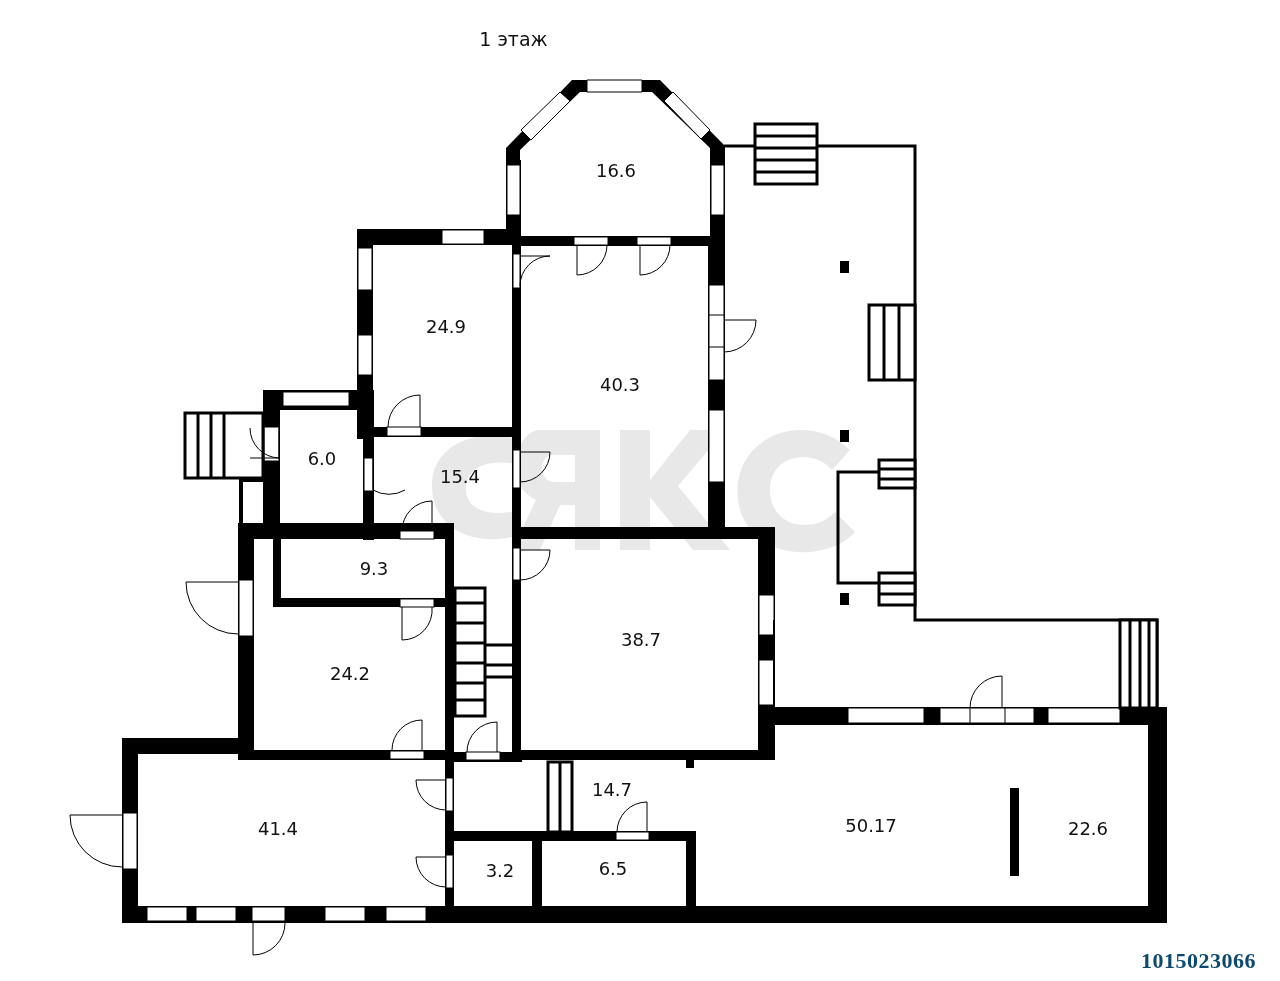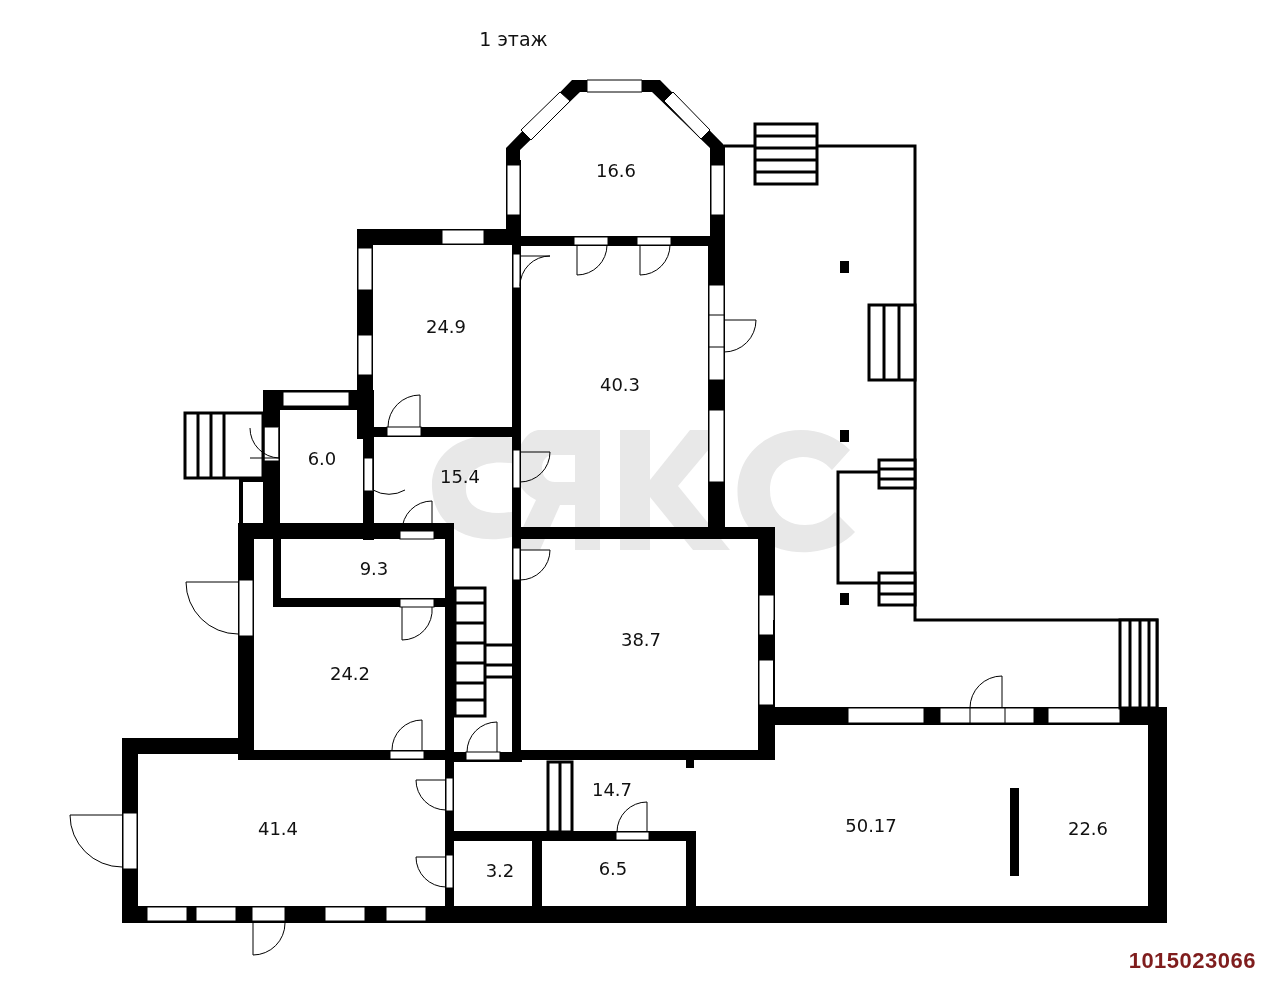--- a/index.html
+++ b/index.html
@@ -1,19 +1,19 @@
 <!DOCTYPE html>
 <html><head>
 <meta charset="utf-8">
 <style>
   html, body { margin:0; padding:0; background:#ffffff; }
   body { width:1280px; height:981px; position:relative; overflow:hidden; font-family:"DejaVu Sans", sans-serif; }
   #plan { position:absolute; left:0; top:0; width:1280px; height:981px; }
   .floor-title { position:absolute; left:0; width:1027px; top:28px; text-align:center; font-size:19px; color:#111; font-family:"DejaVu Sans", sans-serif; }
-  .listing-id { position:absolute; right:24px; top:948px; font-size:22px; font-weight:bold; color:#7f1d1d; font-family:Liberation Sans, sans-serif; letter-spacing:0.5px; }
+  .listing-id { position:absolute; right:24px; top:948px; font-size:22px; font-weight:bold; color:#0c4a6e; font-family:Liberation Serif, serif; letter-spacing:0.5px; }
   .room-label { font-family:"DejaVu Sans", sans-serif; font-size:18px; fill:#111; text-anchor:middle; dominant-baseline:middle; }
 </style>
 </head>
 <body>
 
 <div class="floor-title">1 этаж</div>
 
 <svg id="plan" viewBox="0 0 1280 981" xmlns="http://www.w3.org/2000/svg">
 
   <g opacity="1">

